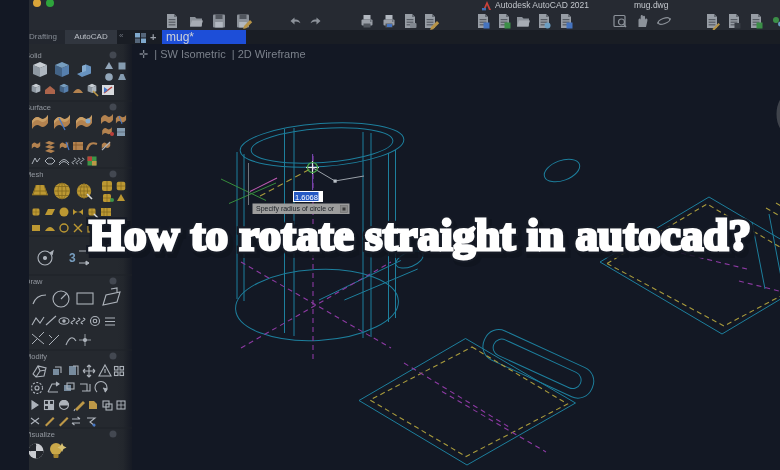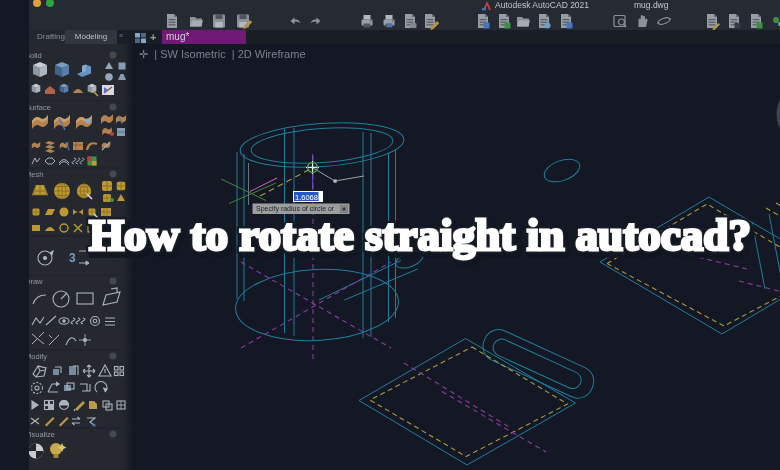--- a/index.html
+++ b/index.html
@@ -132,31 +132,31 @@
     <g transform="translate(727,9)">
         <use href="#docG"></use>
       </g>
     <g transform="translate(749,9)">
         <circle cx="-2" cy="-1" r="3" fill="#3f9e4a"></circle>
         <circle cx="2.5" cy="3" r="2.5" fill="#76b0d8"></circle>
       </g>
     <use href="#docY" x="770" y="9"></use>
   </svg>
 
-  <div class="abs" style="left:0;top:30px;width:36px;height:14px;background:#23272f;color:#878d96;font-size:8px;text-align:right;line-height:14px;">Drafting</div>
-  <div class="abs" style="left:36px;top:30px;width:52px;height:14px;background:#31363f;color:#bcc0c7;font-size:8px;text-align:center;line-height:14px;">Modeling</div>
+  <div class="abs" style="left:0;top:30px;width:36px;height:14px;background:#23272f;color:#878d96;font-size:8px;text-align:left;line-height:14px;">Drafting</div>
+  <div class="abs" style="left:36px;top:30px;width:52px;height:14px;background:#31363f;color:#bcc0c7;font-size:8px;text-align:center;line-height:14px;">AutoCAD</div>
   <div class="abs" style="left:90px;top:31px;color:#6f757e;font-size:8px;">«</div>
   <svg class="abs" style="left:106px;top:32.5px" width="11" height="10" viewBox="0 0 11 10">
     <rect x="0" y="0" width="5" height="4.5" fill="#7fa8cc"></rect>
       <rect x="6" y="0" width="5" height="4.5" fill="#55667a"></rect>
     <rect x="0" y="5.5" width="5" height="4.5" fill="#55667a"></rect>
       <rect x="6" y="5.5" width="5" height="4.5" fill="#7fa8cc"></rect>
   </svg>
   <div class="abs" style="left:121px;top:30.5px;color:#9aa0a8;font-size:11px;font-weight:bold;">+</div>
-  <div class="abs" style="left:133px;top:30px;width:84px;height:14px;background:#701a75;color:#ced2d8;font-size:10px;line-height:14px;padding-left:4px;box-sizing:border-box;">mug*</div>
+  <div class="abs" style="left:133px;top:30px;width:84px;height:14px;background:#1d4ed8;color:#ced2d8;font-size:12px;line-height:14px;padding-left:4px;box-sizing:border-box;">mug*</div>
 
   <div class="abs" style="left:110px;top:48px;color:#7b818b;font-size:11px;">✛&nbsp; | SW Isometric &nbsp;| 2D Wireframe</div>
 
   <svg class="abs" id="cad" style="left:0;top:0" width="780" height="470" viewBox="0 0 780 470">
 
     <circle cx="778" cy="114" r="26" fill="none" stroke="#41464e" stroke-width="9" stroke-dasharray="118 45.4" stroke-dashoffset="-22.5" opacity="0.95"></circle>
     <text x="760" y="128" font-size="12" font-weight="bold" fill="#6d727a" font-family="Liberation Sans,sans-serif">w</text>
 
     <g fill="none" stroke="#1d7f9d" stroke-width="1">
 

